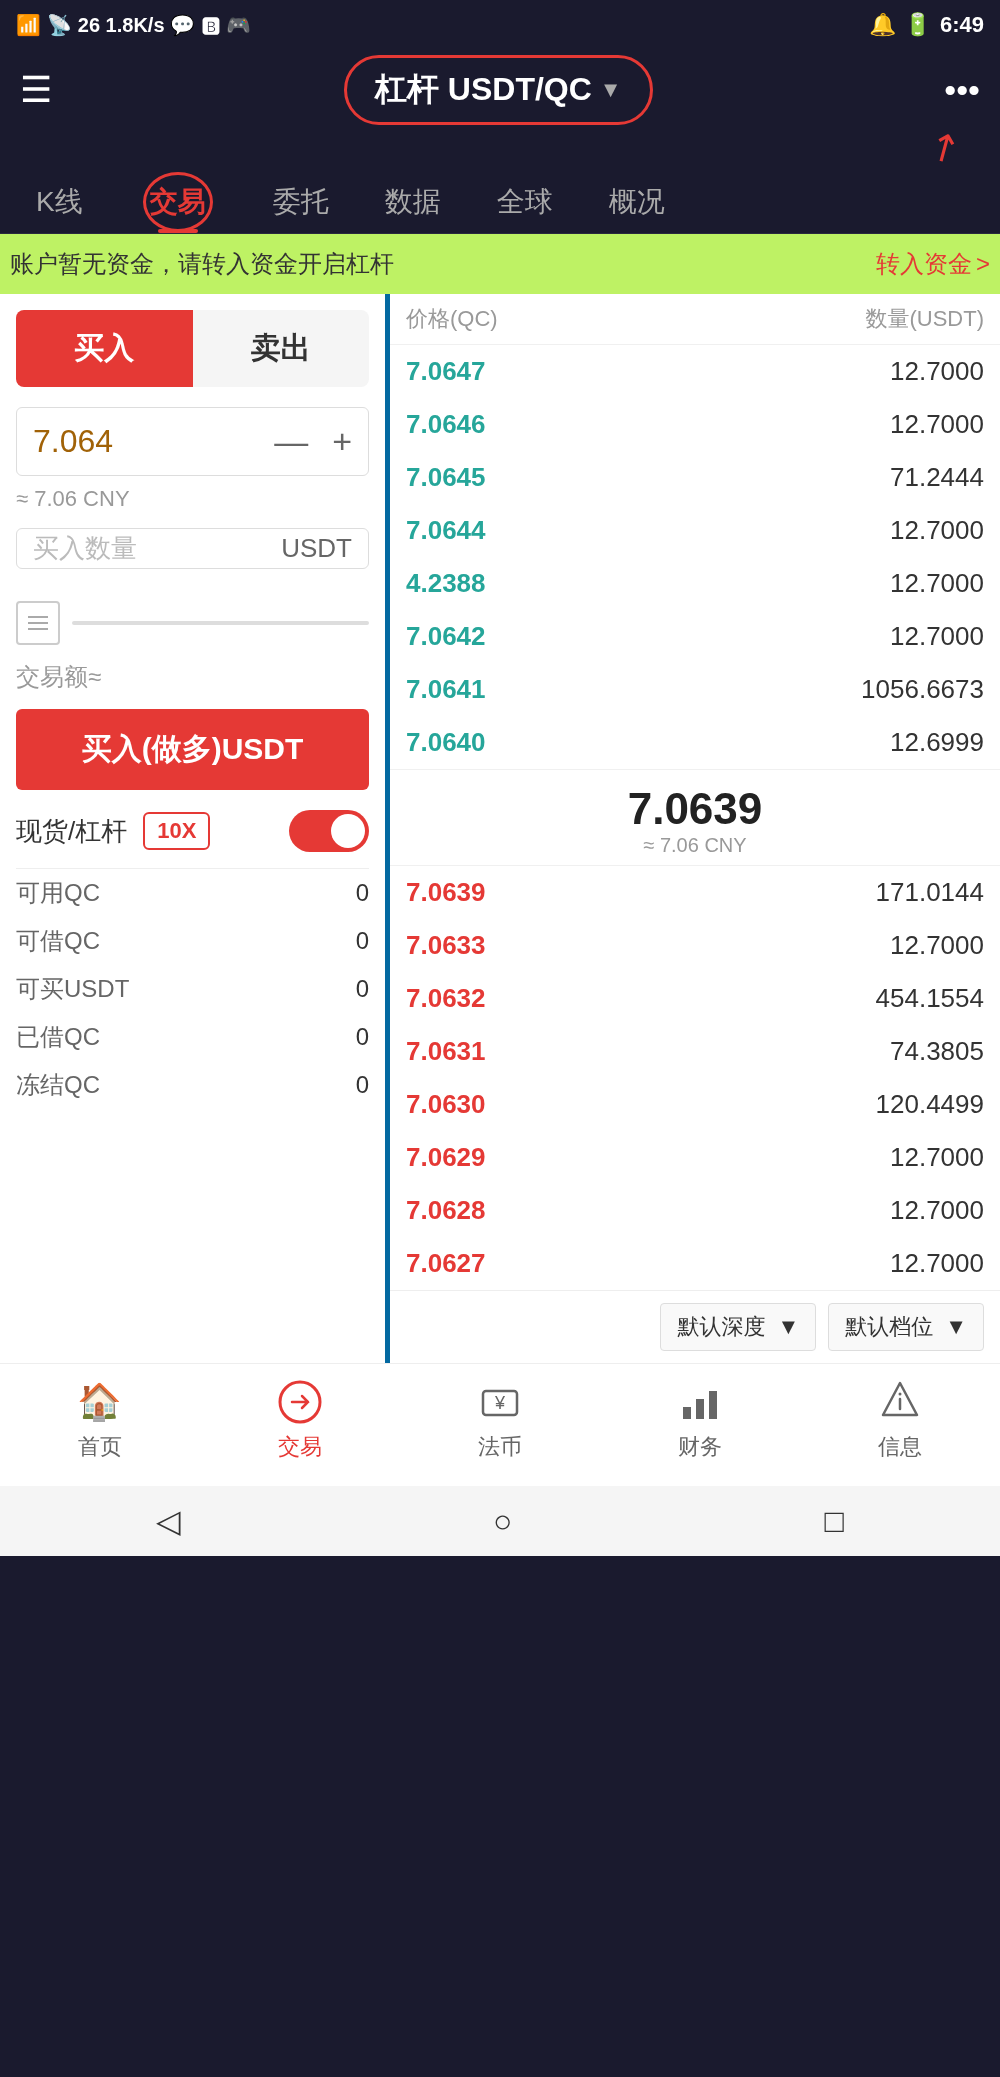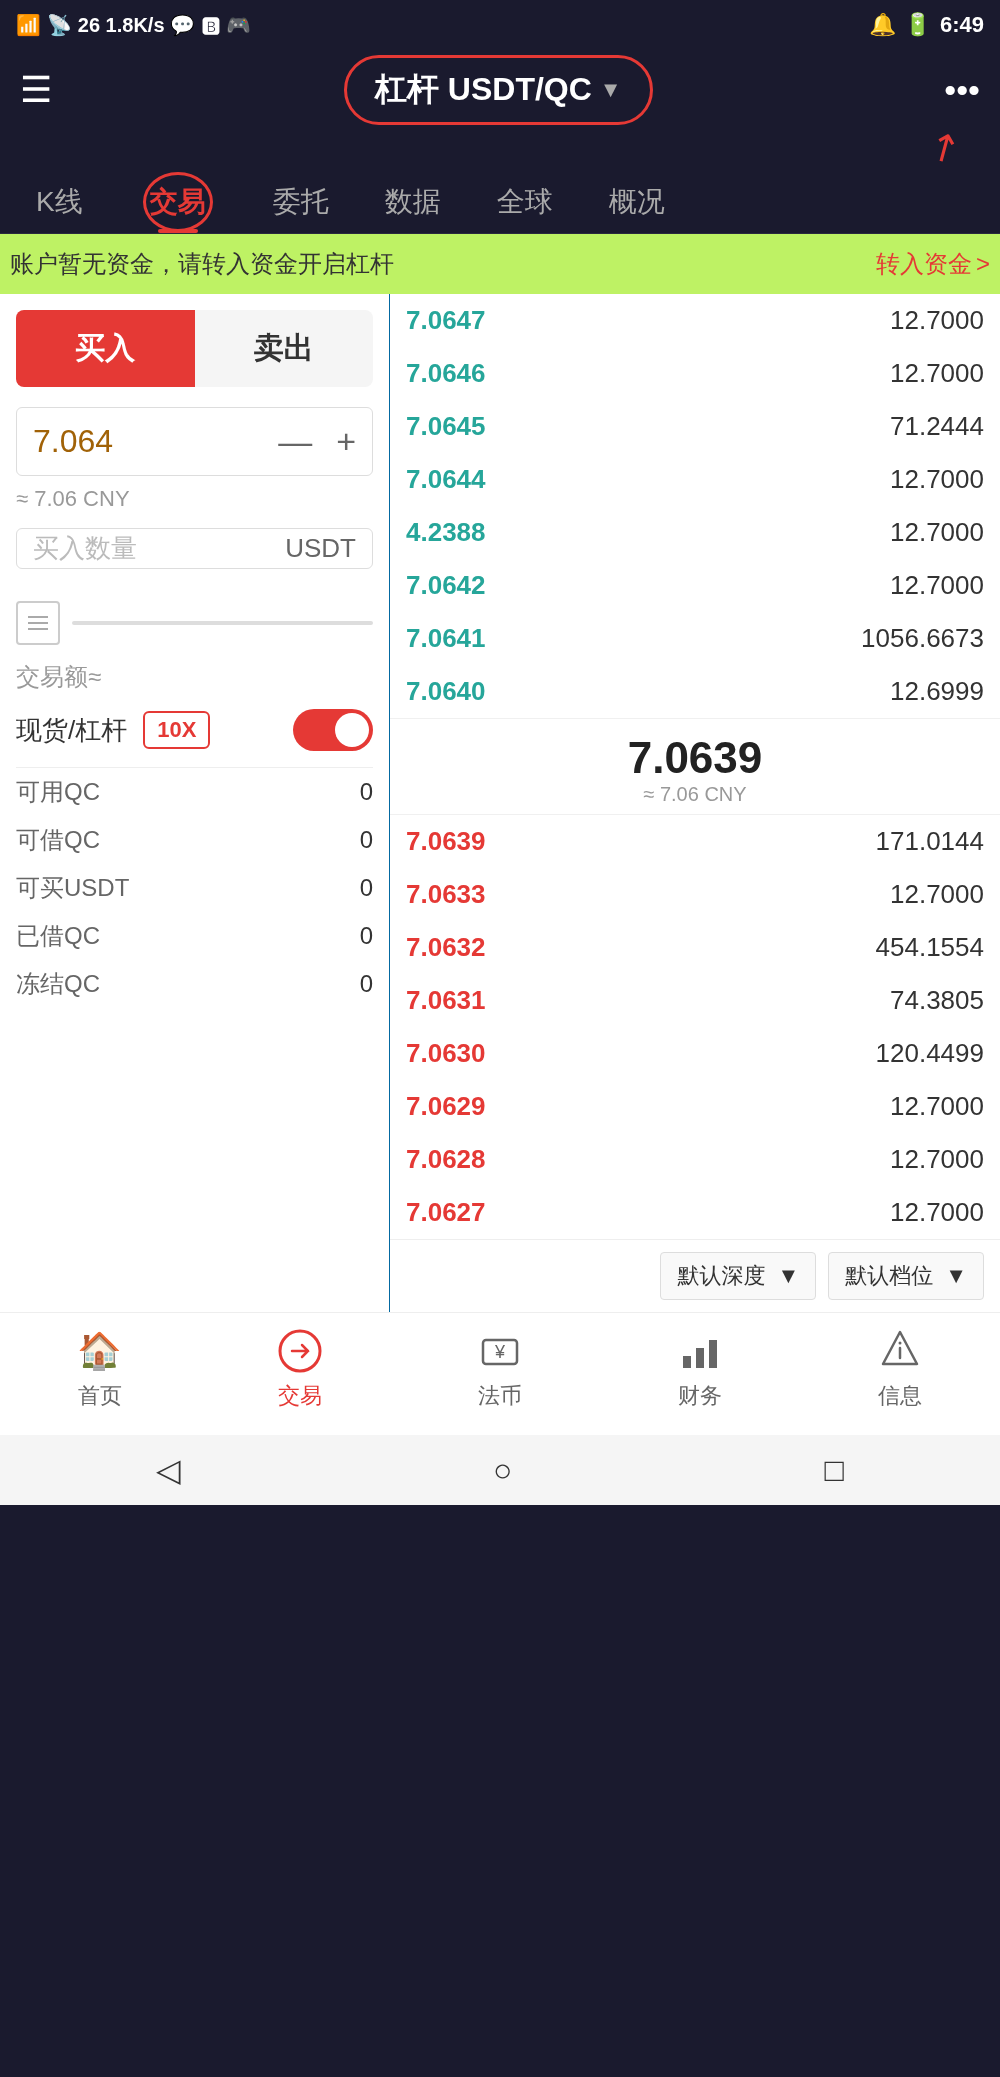--- a/index.html
+++ b/index.html
@@ -130,21 +130,21 @@
       font-weight: 500;
       display: flex;
       align-items: center;
       gap: 4px;
     }
 
     
     .left-panel {
       flex: 0 0 390px;
       padding: 16px;
-      border-right: 1px solid #0369a1;
+      border-right: 5px solid #0369a1;
     }
 
     
     .buy-sell-row {
       display: flex;
       gap: 0;
       margin-bottom: 20px;
       border-radius: 8px;
       overflow: hidden;
     }
@@ -542,20 +542,21 @@
           <span></span>
           <span></span>
       </div>
       <div class="slider-track"></div>
     </div>
 
     
     <div class="trade-amount-label">交易额≈</div>
 
     
+    <button class="btn-buy-long">买入(做多)USDT</button>
 
     
     <div class="leverage-row">
       <span class="leverage-label">现货/杠杆</span>
       <span class="leverage-badge">10X</span>
       <div class="toggle-switch">
         <div class="toggle-knob"></div>
       </div>
     </div>
 
@@ -579,20 +580,24 @@
       <span class="val">0</span>
     </div>
     <div class="info-row">
       <span>冻结QC</span>
       <span class="val">0</span>
     </div>
   </div>
 
   <div class="right-panel">
 
+    <div class="orderbook-header">
+      <span>价格(QC)</span>
+      <span>数量(USDT)</span>
+    </div>
 
     <div class="orderbook-row">
       <span class="ob-price-green">7.0647</span>
       <span class="ob-qty">12.7000</span>
     </div>
     <div class="orderbook-row">
       <span class="ob-price-green">7.0646</span>
       <span class="ob-qty">12.7000</span>
     </div>
     <div class="orderbook-row">

